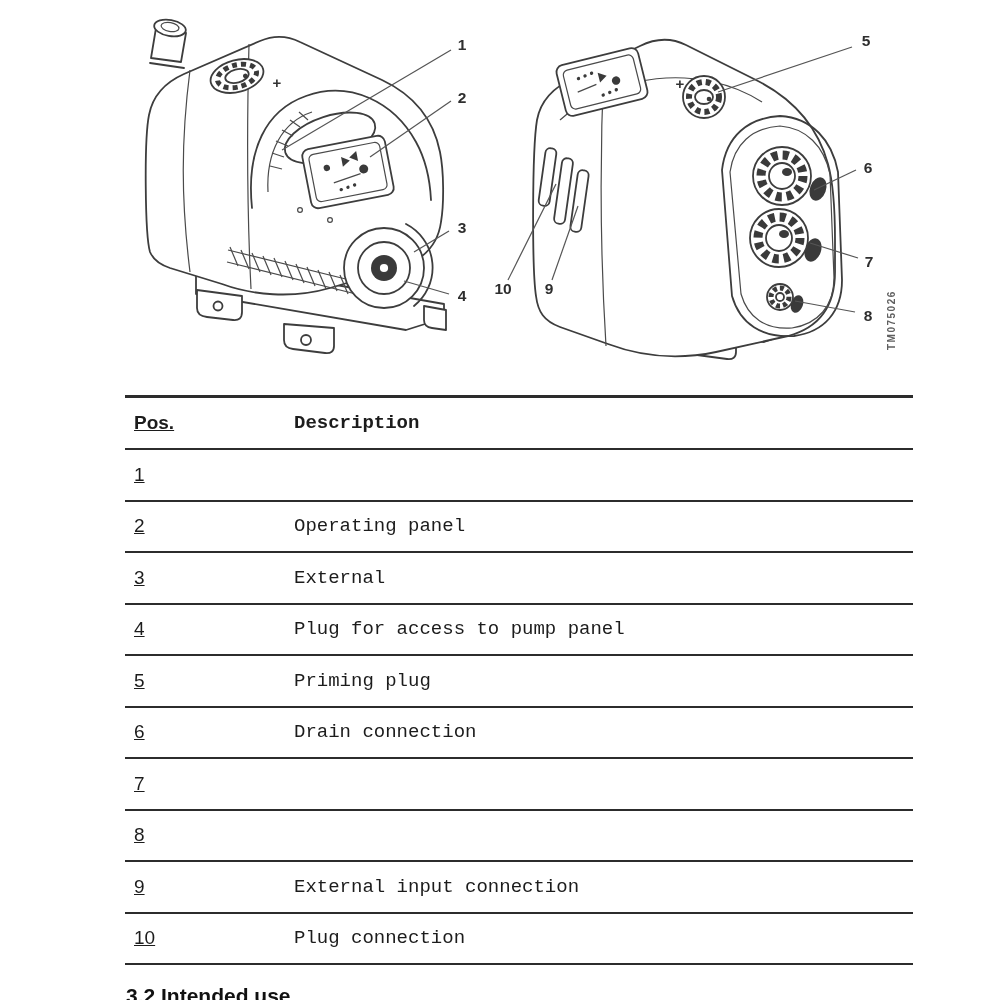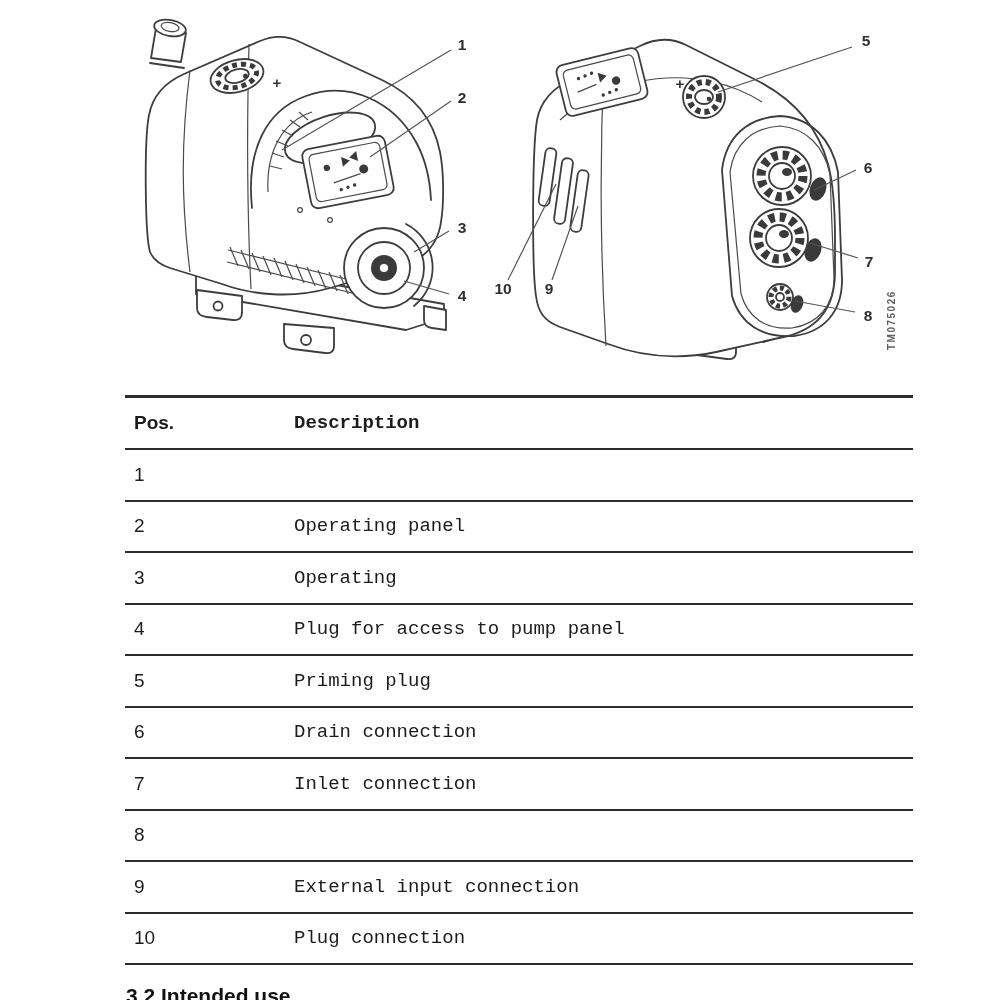--- a/index.html
+++ b/index.html
@@ -22,21 +22,21 @@
     white-space: nowrap;
   }
 
   
   .parts-table {
     position: absolute; left: 125px; top: 395px; width: 788px;
     font-size: 19px;
   }
   .t-row { display: flex; align-items: center; height: 49.5px; border-bottom: 2px solid #2c2c2c; }
   .t-head { height: 50px; border-top: 3px solid #2c2c2c; font-weight: bold; }
-  .cell-pos { width: 160px; padding-left: 9px; flex: 0 0 auto; }
+  .cell-pos { width: 160px; padding-left: 9px; flex: 0 0 auto; text-decoration: underline; }
   .cell-desc { flex: 1 1 auto; font-family: Liberation Mono, monospace; }
 
   
   .footer-heading {
     position: absolute; left: 126px; top: 984px;
     font-size: 21px; font-weight: bold; color: #111;
     white-space: nowrap;
   }
 
   
@@ -251,37 +251,36 @@
     </div>
     <div class="t-row">
       <div class="cell-pos">1</div>
     </div>
     <div class="t-row">
       <div class="cell-pos">2</div>
       <div class="cell-desc">Operating panel</div>
     </div>
     <div class="t-row">
       <div class="cell-pos">3</div>
-      <div class="cell-desc">Operating</div>
+      <div class="cell-desc">External</div>
     </div>
     <div class="t-row">
       <div class="cell-pos">4</div>
       <div class="cell-desc">Plug for access to pump panel</div>
     </div>
     <div class="t-row">
       <div class="cell-pos">5</div>
       <div class="cell-desc">Priming plug</div>
     </div>
     <div class="t-row">
       <div class="cell-pos">6</div>
       <div class="cell-desc">Drain connection</div>
     </div>
     <div class="t-row">
       <div class="cell-pos">7</div>
-      <div class="cell-desc">Inlet connection</div>
     </div>
     <div class="t-row">
       <div class="cell-pos">8</div>
     </div>
     <div class="t-row">
       <div class="cell-pos">9</div>
       <div class="cell-desc">External input connection</div>
     </div>
     <div class="t-row">
       <div class="cell-pos">10</div>

